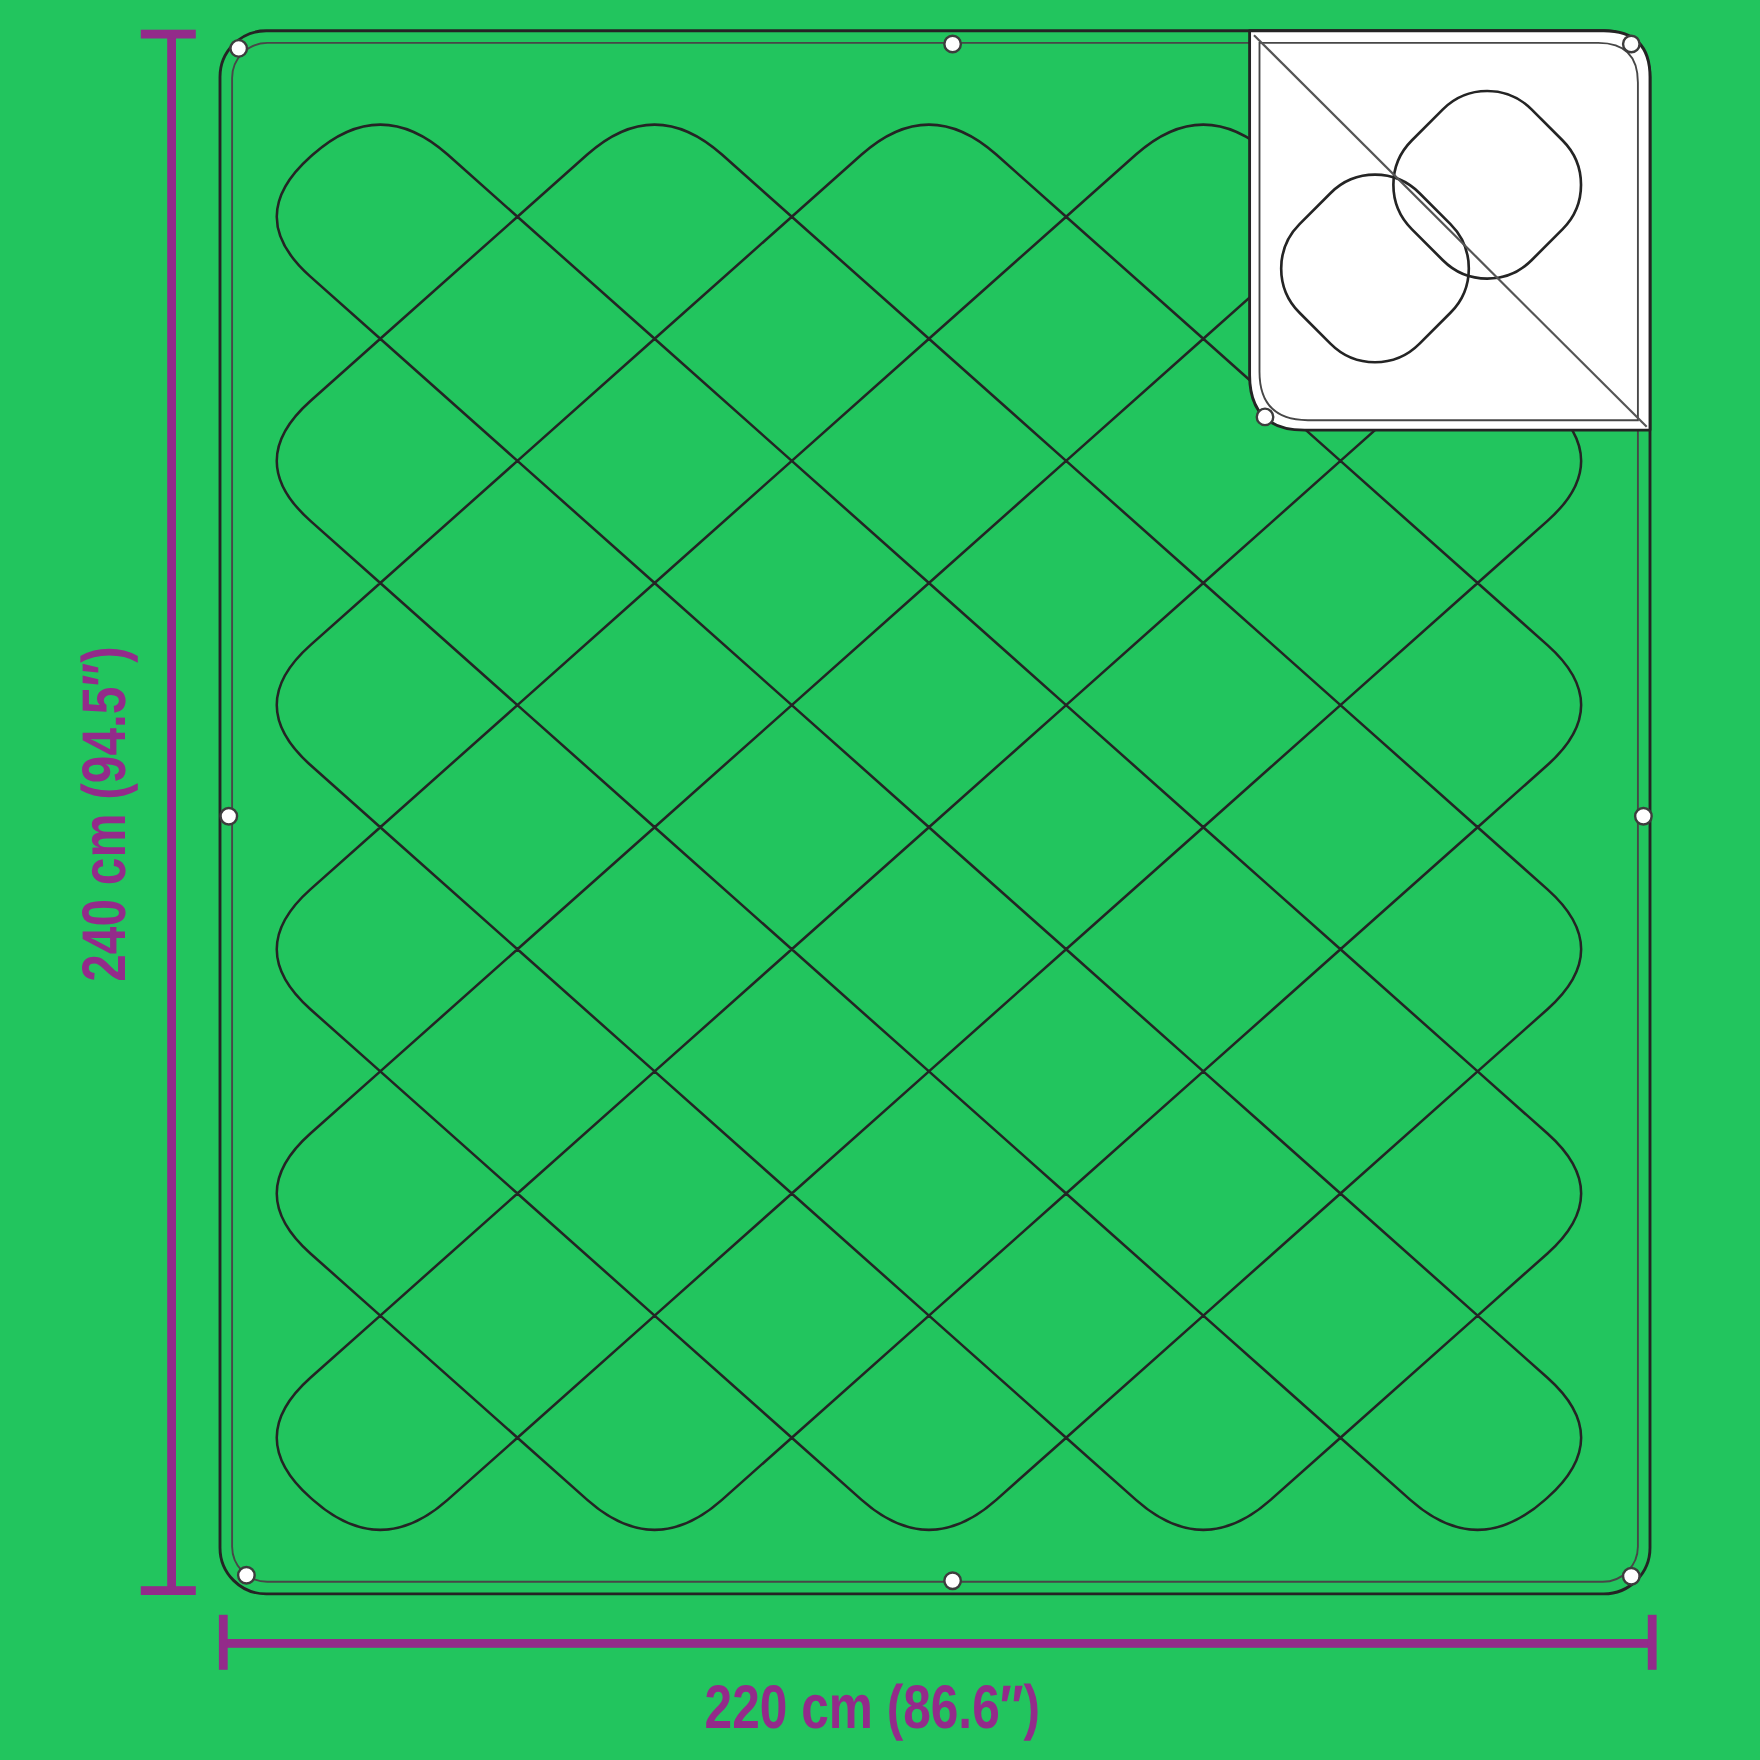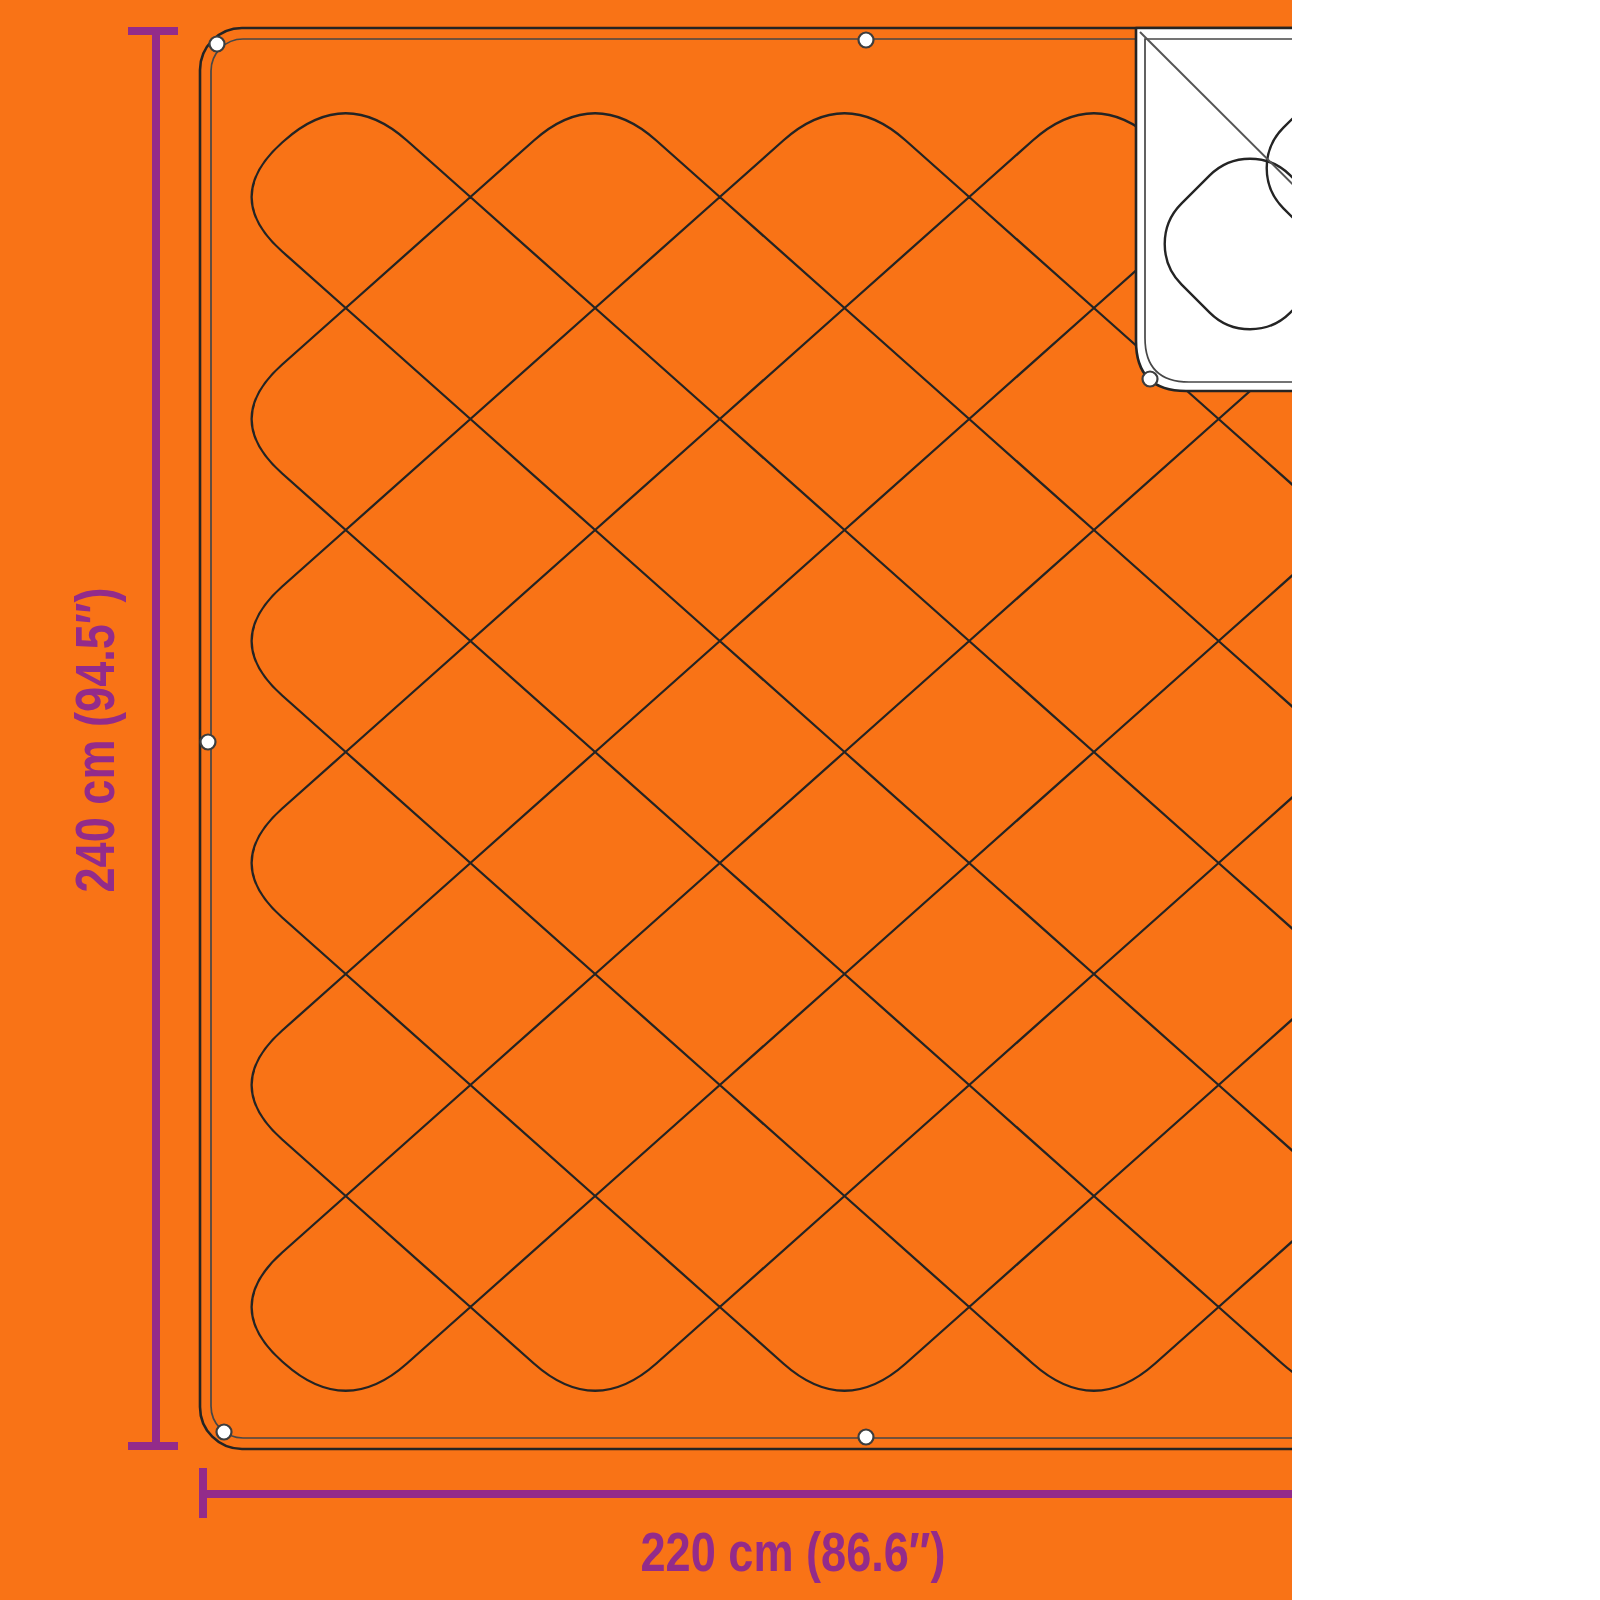--- a/index.html
+++ b/index.html
@@ -1,16 +1,16 @@
 <!DOCTYPE html>
 <html><head>
 <meta charset="utf-8">
 <style>
   html,body{margin:0;padding:0;background:#ffffff;}
-  .stage{position:relative;width:1292px;height:1600px;background:#f97316;overflow:hidden;
+  .stage{position:relative;width:1600px;height:1600px;background:#22c55e;overflow:hidden;
          font-family:"Liberation Sans", sans-serif;}
   svg{display:block;}
   .border-outer{fill:none;stroke:#242424;stroke-width:2.6;}
   .border-inner{fill:none;stroke:#474747;stroke-width:1.7;}
   .quilt{fill:none;stroke-width:2.3;stroke-linejoin:round;stroke-linecap:round;}
   .flap-body{fill:#ffffff;stroke:#242424;stroke-width:2.6;stroke-linejoin:round;}
   .flap-inner{fill:none;stroke:#474747;stroke-width:1.7;}
   .fold-diag{stroke:#555555;stroke-width:2;}
   .lobe{fill:none;stroke:#242424;stroke-width:2.4;}
   .grommet{fill:#ffffff;stroke:#3d3d3d;stroke-width:2.2;}

